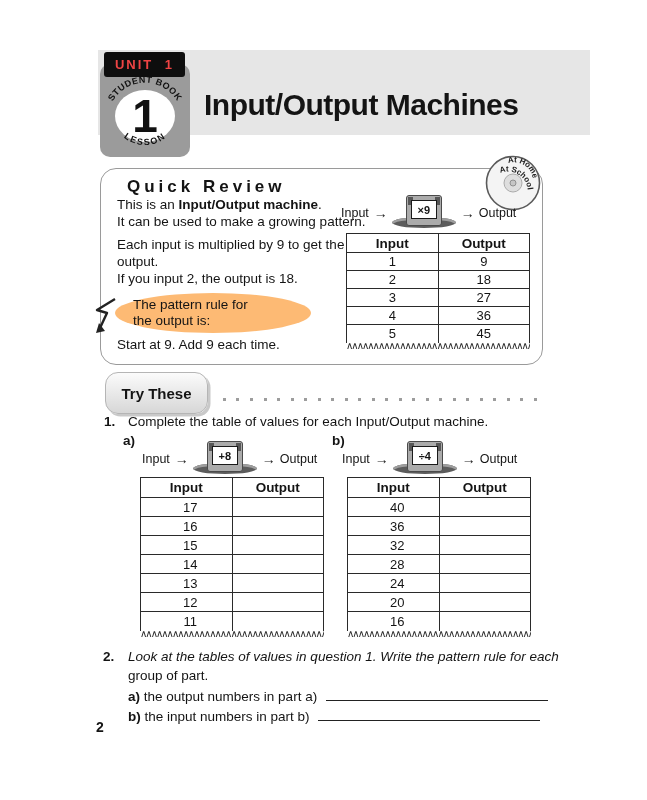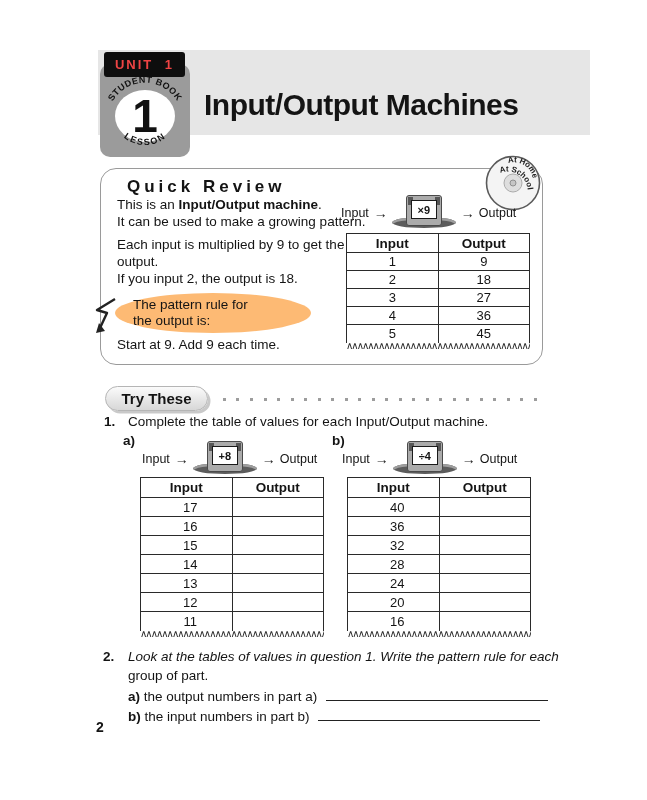--- a/index.html
+++ b/index.html
@@ -59,21 +59,21 @@
   .q1-table-b { position:absolute; left:347px; top:477px; width:184px; }
   .q1-table-a th, .q1-table-b th { height:20px; }
   .q1-table-a td, .q1-table-b td { height:19px;padding-left:8px; }
   .io-table { width:100%; }
 
   .zigzag { height:8px; overflow:hidden; line-height:7px; font-size:10px; letter-spacing:-2px;
     color:#2a2a2a; white-space:nowrap; margin-top:-1px; }
   .zigzag::after { content:"∧∧∧∧∧∧∧∧∧∧∧∧∧∧∧∧∧∧∧∧∧∧∧∧∧∧∧∧∧∧∧∧∧∧∧∧∧∧∧∧∧∧∧∧∧∧∧∧∧∧∧∧∧∧∧∧∧∧∧∧∧∧∧∧∧∧∧∧∧∧"; }
 
   
-  .try-badge { position:absolute; left:105px; top:386px; width:103px; height:25px;
+  .try-badge { position:absolute; left:105px; top:372px; width:103px; height:42px;
     background:linear-gradient(180deg,#fbfbfb,#d7d7d7); border:1px solid #b5b5b5; border-radius:13px;
     box-shadow:2.5px 2.5px 0 #c9c9c9; display:flex; align-items:center; justify-content:center;
     font-weight:bold; font-size:15px; }
   .dotted-line { position:absolute; left:223px; top:398px; width:322px; height:3px;
     background:repeating-linear-gradient(90deg,#9d9d9d 0 3px, transparent 3px 13.5px); }
 
   
   .q-num { position:absolute; font-weight:bold; font-size:13.5px; }
   .q-text { position:absolute; font-size:13.5px; }
   .part-label { position:absolute; font-weight:bold; font-size:13.5px; }

